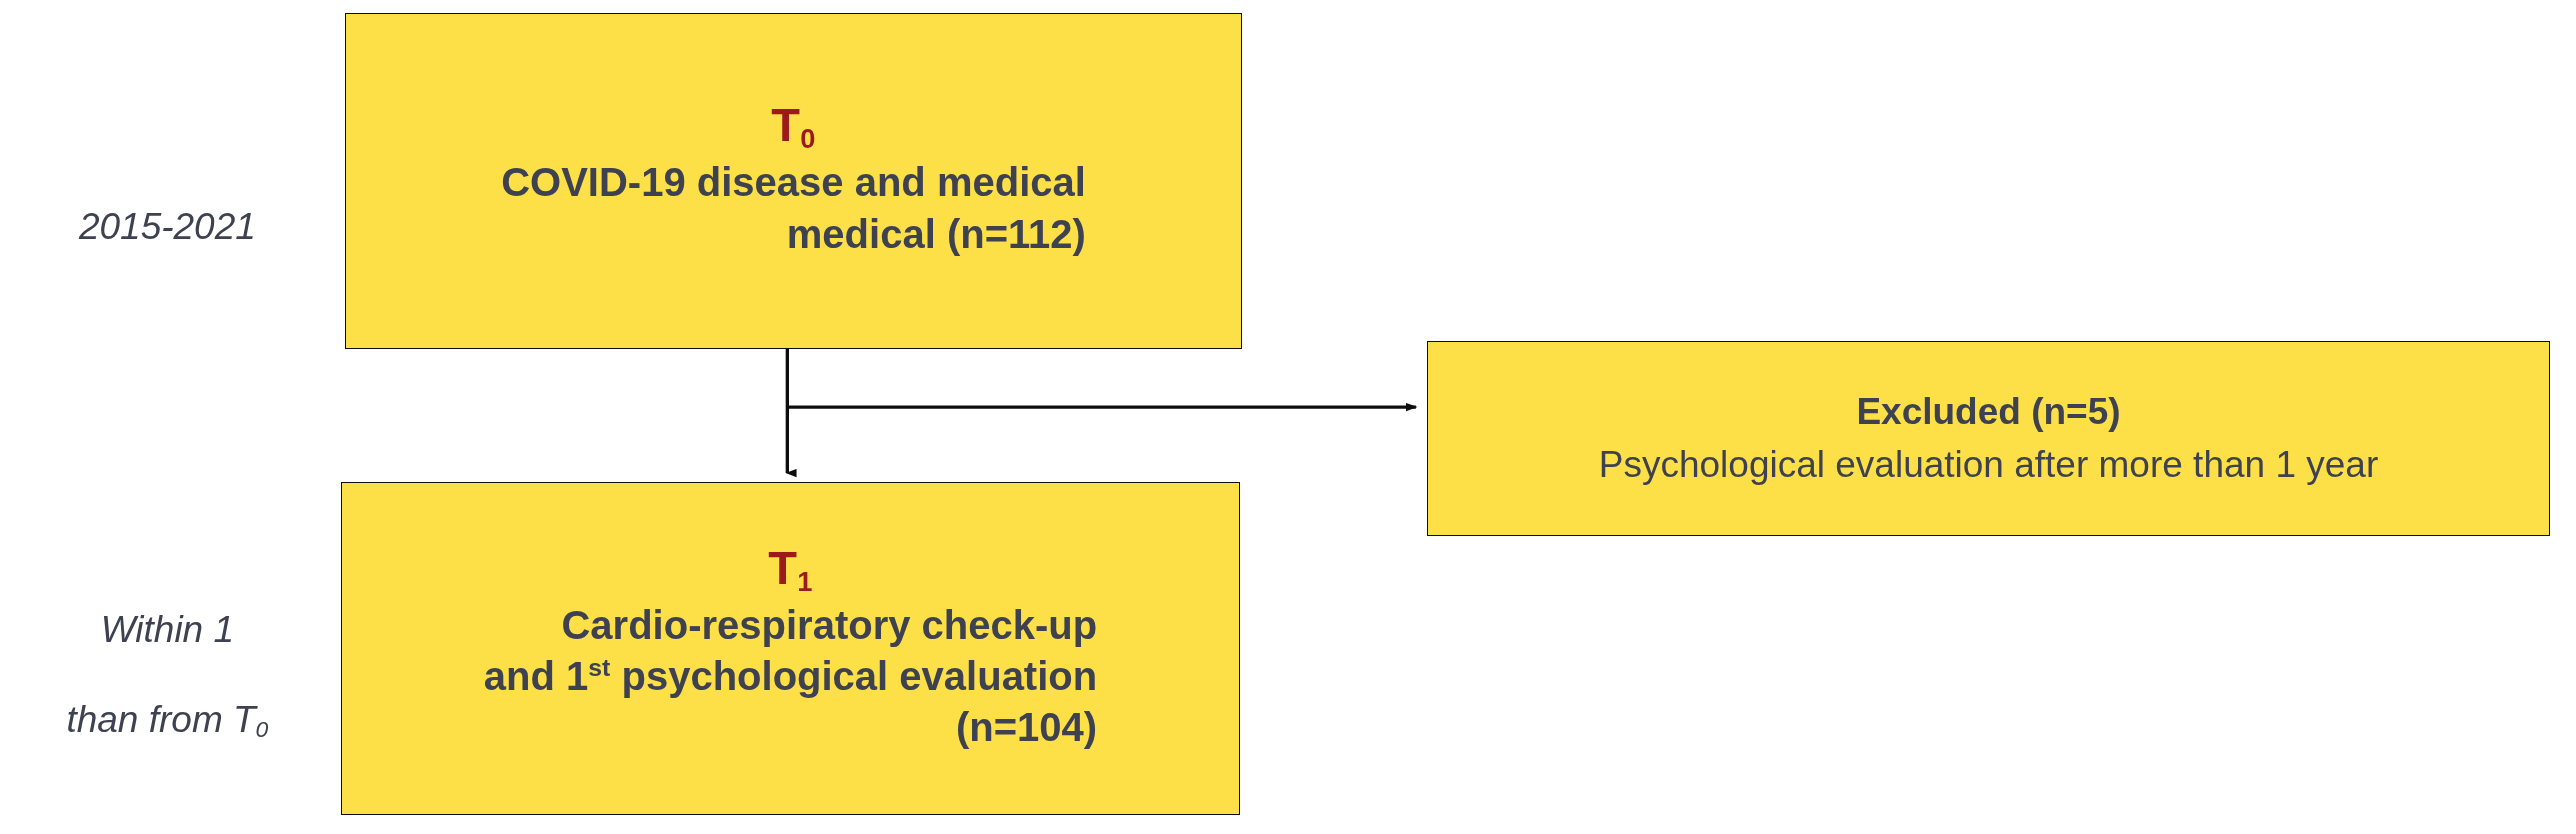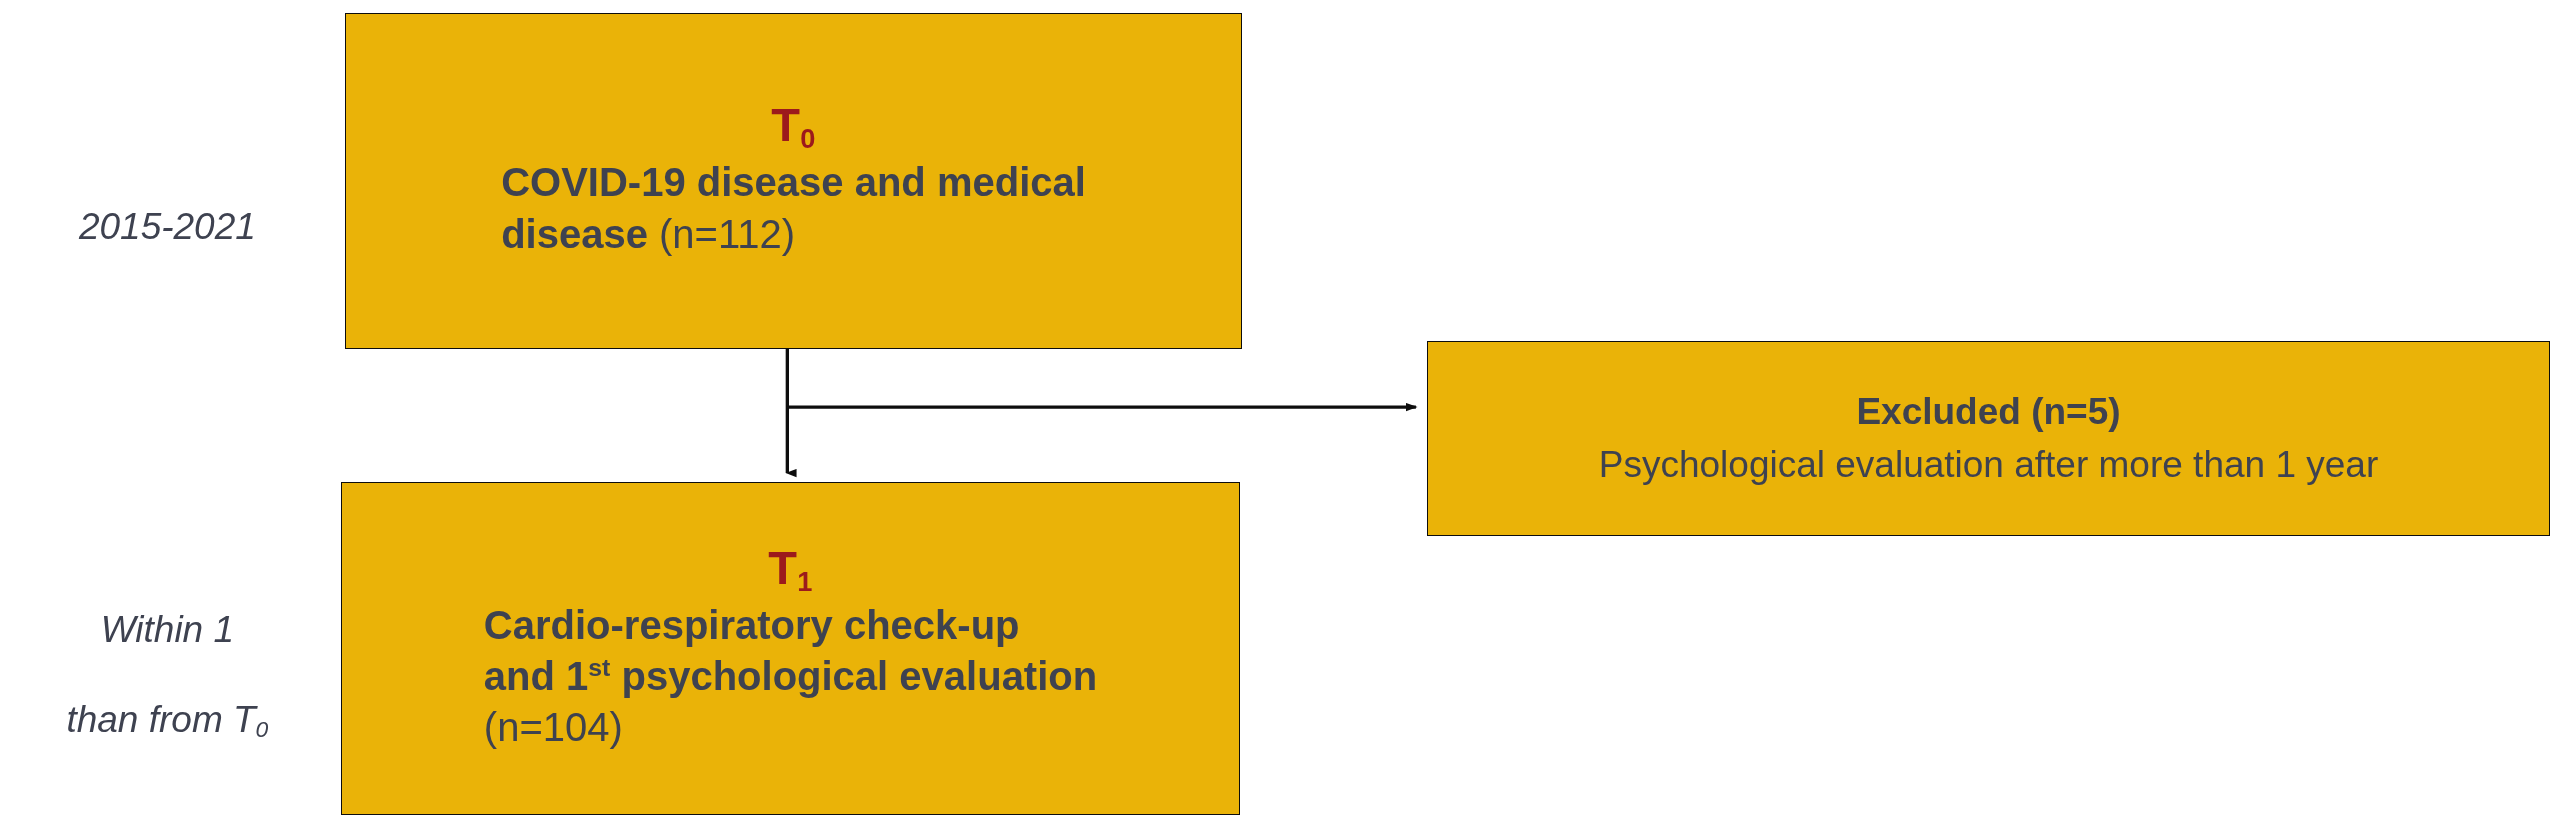--- a/index.html
+++ b/index.html
@@ -23,27 +23,27 @@
   }
   .stage-label sub{font-size:0.62em;vertical-align:-0.22em;font-style:italic;}
 
   #label-t0{left:8.4px;top:159px;width:318px;}
   #label-t1{left:8.4px;top:562px;width:318px;}
 
   
   .node{
     position:absolute;
     box-sizing:border-box;
-    background:#eab308;
+    background:#fde047;
     border:1.7px solid #0d0d0d;
     display:flex;
     flex-direction:column;
     align-items:center;
     justify-content:center;
-    text-align:left;
+    text-align:right;
   }
 
   #box-t0{left:345px;top:12.5px;width:897px;height:336px;}
   #box-t1{left:341px;top:482px;width:899px;height:333px;}
   #box-excluded{left:1427px;top:341px;width:1123px;height:195px;}
 
   .tmark{
     font-size:47px;
     font-weight:bold;
     color:#9c1a1c;
@@ -53,21 +53,21 @@
   }
   .tmark sub{font-size:0.58em;vertical-align:-0.25em;font-weight:bold;}
 
   .node-body{
     font-size:40px;
     font-weight:bold;
     line-height:1.28;
     color:#3e4250;
     padding:0 18.4px;
   }
-  .node-body .light{font-weight:normal;}
+  .node-body .light{font-weight:bold;}
   .node-body sup{font-size:0.62em;vertical-align:super;line-height:0;}
 
   .excl-title{
     font-size:37px;
     font-weight:bold;
     line-height:1.3;
     color:#3e4250;
   }
   .excl-sub{
     font-size:37px;
@@ -106,21 +106,21 @@
 
   <div class="stage-label" id="label-t1">
     <div>Within 1</div>
     <div><span>than from T</span><sub>0</sub></div>
   </div>
 
   <div class="node" id="box-t0">
     <div class="tmark"><span>T</span><sub>0</sub></div>
     <div class="node-body">
       <div>COVID-19 disease and medical</div>
-      <div><span>disease</span><span class="light"> (n=112)</span></div>
+      <div><span>medical</span><span class="light"> (n=112)</span></div>
     </div>
   </div>
 
   <div class="node" id="box-t1">
     <div class="tmark"><span>T</span><sub>1</sub></div>
     <div class="node-body">
       <div>Cardio-respiratory check-up</div>
       <div><span>and 1</span><sup>st</sup><span> psychological evaluation</span></div>
       <div class="light">(n=104)</div>
     </div>

